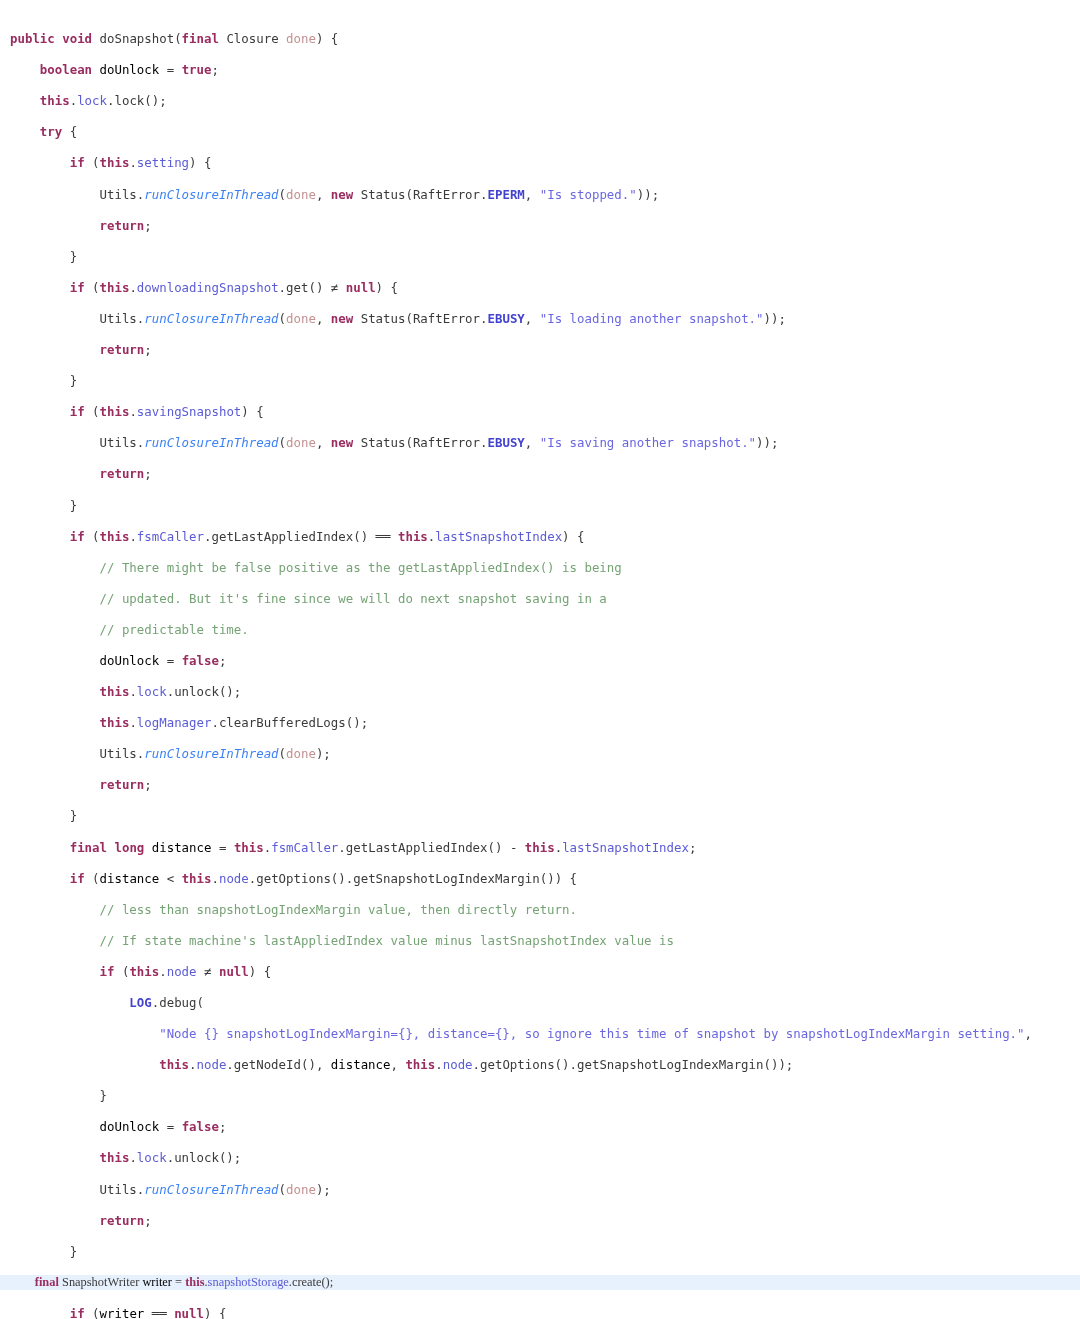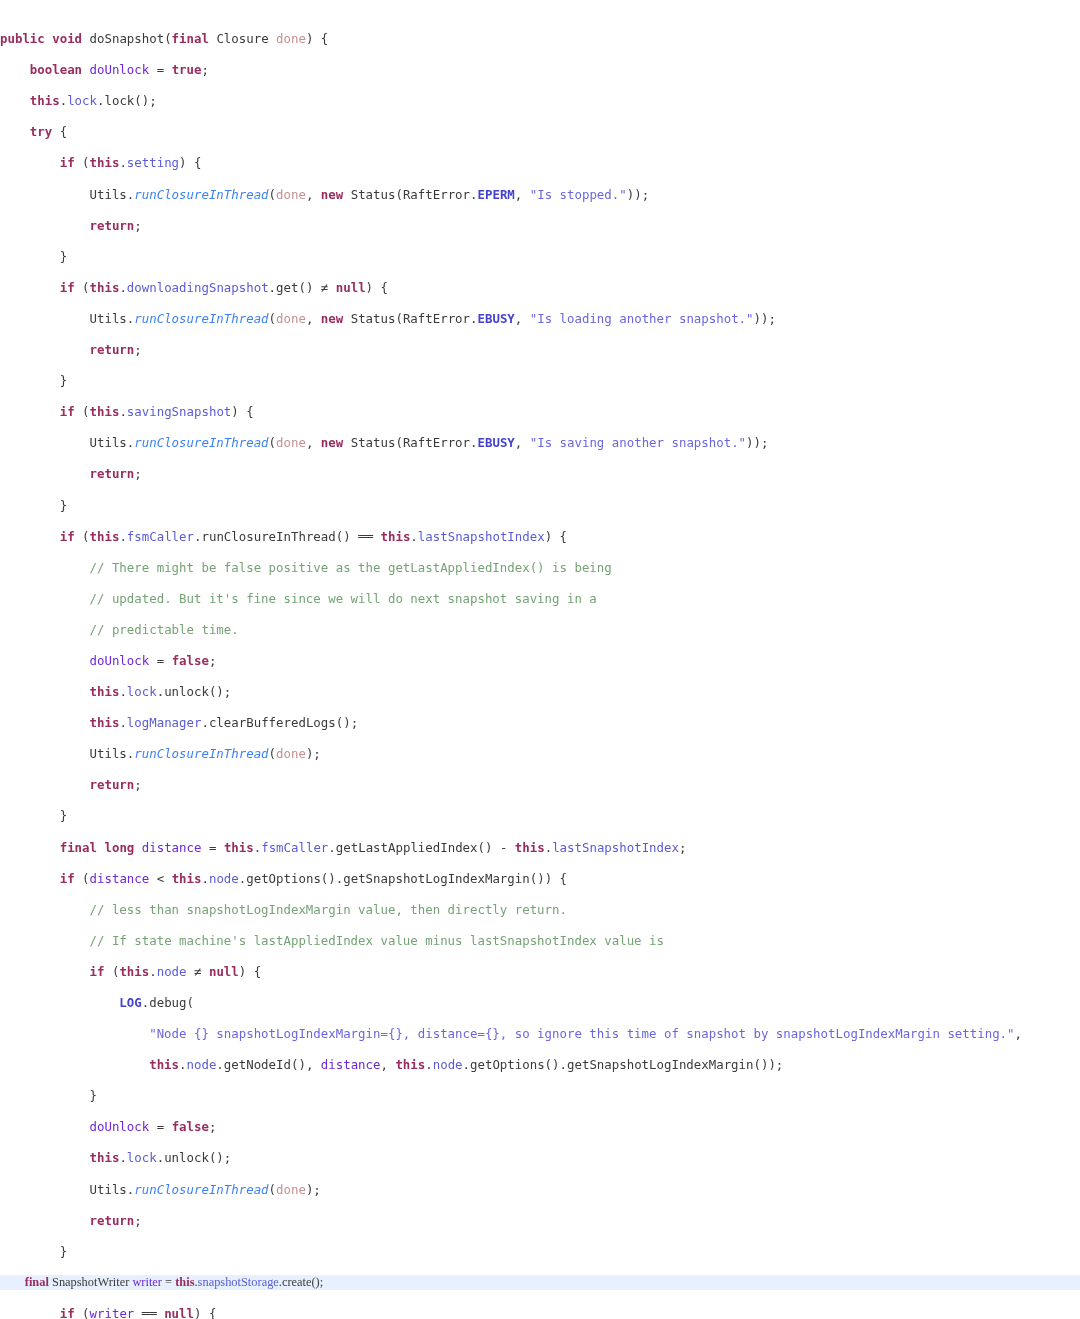--- a/index.html
+++ b/index.html
@@ -16,34 +16,35 @@
   #editor {
     padding: 0px 0 0 0;
     font-size: 12.4px;
     line-height: 15.55px;
     white-space: pre;
     color: #3a3a3a;
   }
   .ln {
     display: block;
     height: 15.55px;
+    padding-left: 10px;
     white-space: pre;
   }
   .ln.hl { background: #e7f0fd; font-family: Liberation Serif, serif; }
 
   
   .kw   { color: #9a2d60; font-weight: bold; }           
   .this { color: #9a2d60; font-weight: bold; }           
   .fld  { color: #5b5bd6; text-align: right; }                              
   .sfld { color: #4242cf; font-weight: bold; } 
   .str  { color: #6a66e0; }                              
   .cmt  { color: #75a375; }                              
   .mtd  { color: #3a3a3a; }                              
   .sm   { color: #3b82f6; font-style: italic; }          
-  .lv   { color: #6d28d9; }                              
+  .lv   { color: #000000; }                              
   .pm   { color: #c49191; }                              
   .ty   { color: #3a3a3a; }                              
   .op   { color: #3a3a3a; }
 </style>
 </head>
 <body>
 
 <div id="editor">
 
 <span class="ln"><span class="kw">public</span> <span class="kw">void</span> <span class="mtd">doSnapshot(</span><span class="kw">final</span> <span class="ty">Closure</span> <span class="pm">done</span><span class="op">) {</span></span>
@@ -55,21 +56,21 @@
 <span class="ln">            <span class="kw">return</span><span class="op">;</span></span>
 <span class="ln">        <span class="op">}</span></span>
 <span class="ln">        <span class="kw">if</span> <span class="op">(</span><span class="this">this</span><span class="op">.</span><span class="fld">downloadingSnapshot</span><span class="op">.get() ≠ </span><span class="kw">null</span><span class="op">) {</span></span>
 <span class="ln">            <span class="mtd">Utils.</span><span class="sm">runClosureInThread</span><span class="op">(</span><span class="pm">done</span><span class="op">, </span><span class="kw">new</span> <span class="ty">Status(</span><span class="ty">RaftError.</span><span class="sfld">EBUSY</span><span class="op">, </span><span class="str">"Is loading another snapshot."</span><span class="op">));</span></span>
 <span class="ln">            <span class="kw">return</span><span class="op">;</span></span>
 <span class="ln">        <span class="op">}</span></span>
 <span class="ln">        <span class="kw">if</span> <span class="op">(</span><span class="this">this</span><span class="op">.</span><span class="fld">savingSnapshot</span><span class="op">) {</span></span>
 <span class="ln">            <span class="mtd">Utils.</span><span class="sm">runClosureInThread</span><span class="op">(</span><span class="pm">done</span><span class="op">, </span><span class="kw">new</span> <span class="ty">Status(</span><span class="ty">RaftError.</span><span class="sfld">EBUSY</span><span class="op">, </span><span class="str">"Is saving another snapshot."</span><span class="op">));</span></span>
 <span class="ln">            <span class="kw">return</span><span class="op">;</span></span>
 <span class="ln">        <span class="op">}</span></span>
-<span class="ln">        <span class="kw">if</span> <span class="op">(</span><span class="this">this</span><span class="op">.</span><span class="fld">fsmCaller</span><span class="op">.runClosureInThread() </span><span class="op">══</span><span class="op"> </span><span class="this">this</span><span class="op">.</span><span class="fld">lastSnapshotIndex</span><span class="op">) {</span></span>
+<span class="ln">        <span class="kw">if</span> <span class="op">(</span><span class="this">this</span><span class="op">.</span><span class="fld">fsmCaller</span><span class="op">.getLastAppliedIndex() </span><span class="op">══</span><span class="op"> </span><span class="this">this</span><span class="op">.</span><span class="fld">lastSnapshotIndex</span><span class="op">) {</span></span>
 <span class="ln">            <span class="cmt">// There might be false positive as the getLastAppliedIndex() is being</span></span>
 <span class="ln">            <span class="cmt">// updated. But it's fine since we will do next snapshot saving in a</span></span>
 <span class="ln">            <span class="cmt">// predictable time.</span></span>
 <span class="ln">            <span class="lv">doUnlock</span> <span class="op">=</span> <span class="kw">false</span><span class="op">;</span></span>
 <span class="ln">            <span class="this">this</span><span class="op">.</span><span class="fld">lock</span><span class="op">.unlock();</span></span>
 <span class="ln">            <span class="this">this</span><span class="op">.</span><span class="fld">logManager</span><span class="op">.clearBufferedLogs();</span></span>
 <span class="ln">            <span class="mtd">Utils.</span><span class="sm">runClosureInThread</span><span class="op">(</span><span class="pm">done</span><span class="op">);</span></span>
 <span class="ln">            <span class="kw">return</span><span class="op">;</span></span>
 <span class="ln">        <span class="op">}</span></span>
 <span class="ln">        <span class="kw">final</span> <span class="kw">long</span> <span class="lv">distance</span> <span class="op">=</span> <span class="this">this</span><span class="op">.</span><span class="fld">fsmCaller</span><span class="op">.getLastAppliedIndex() - </span><span class="this">this</span><span class="op">.</span><span class="fld">lastSnapshotIndex</span><span class="op">;</span></span>

